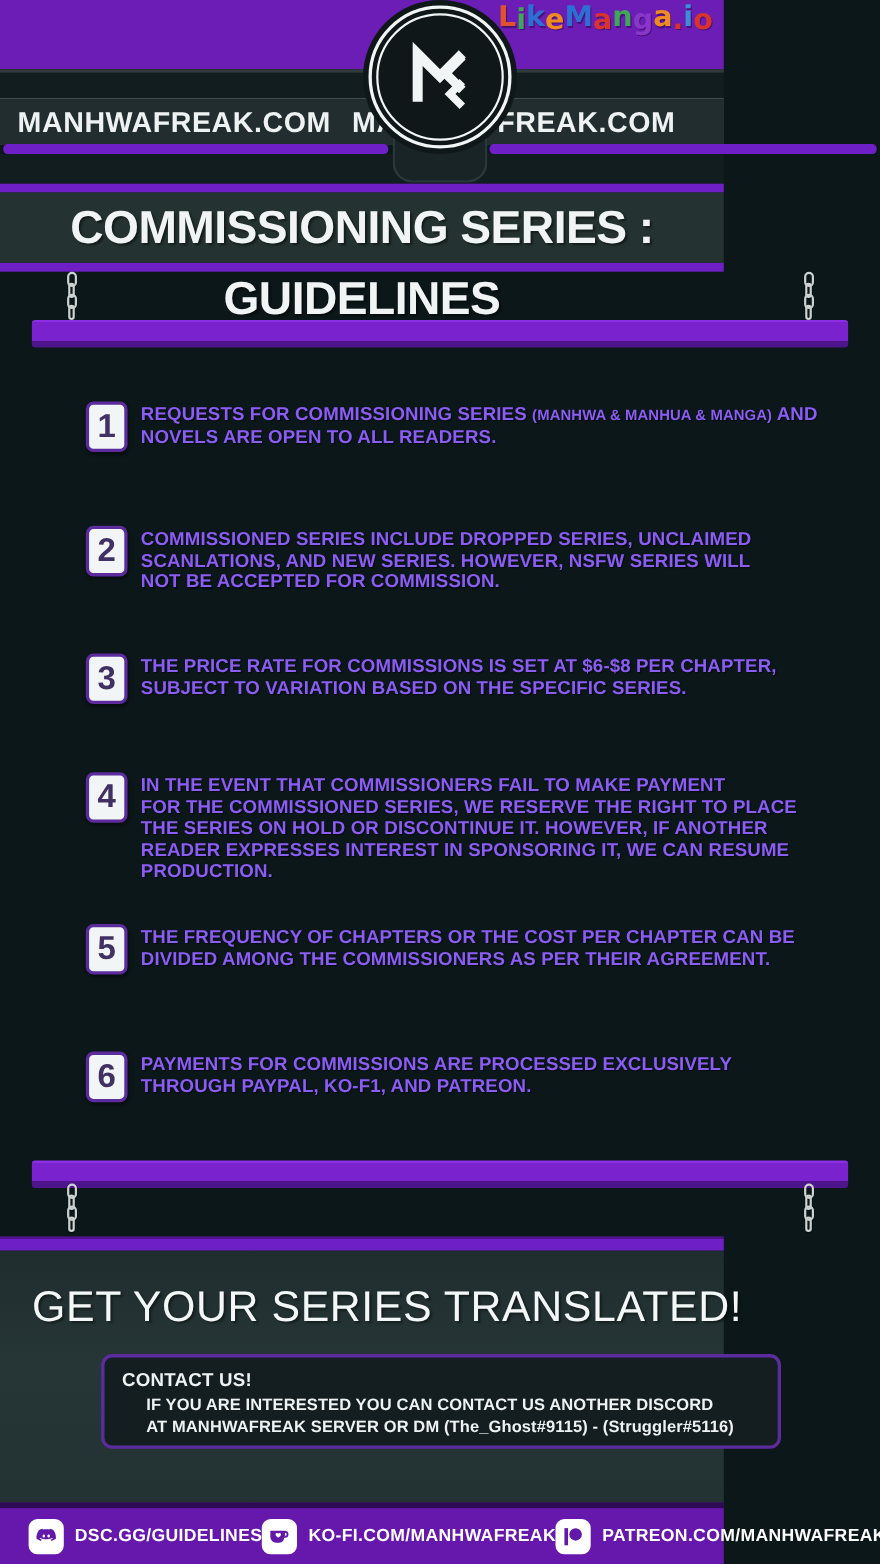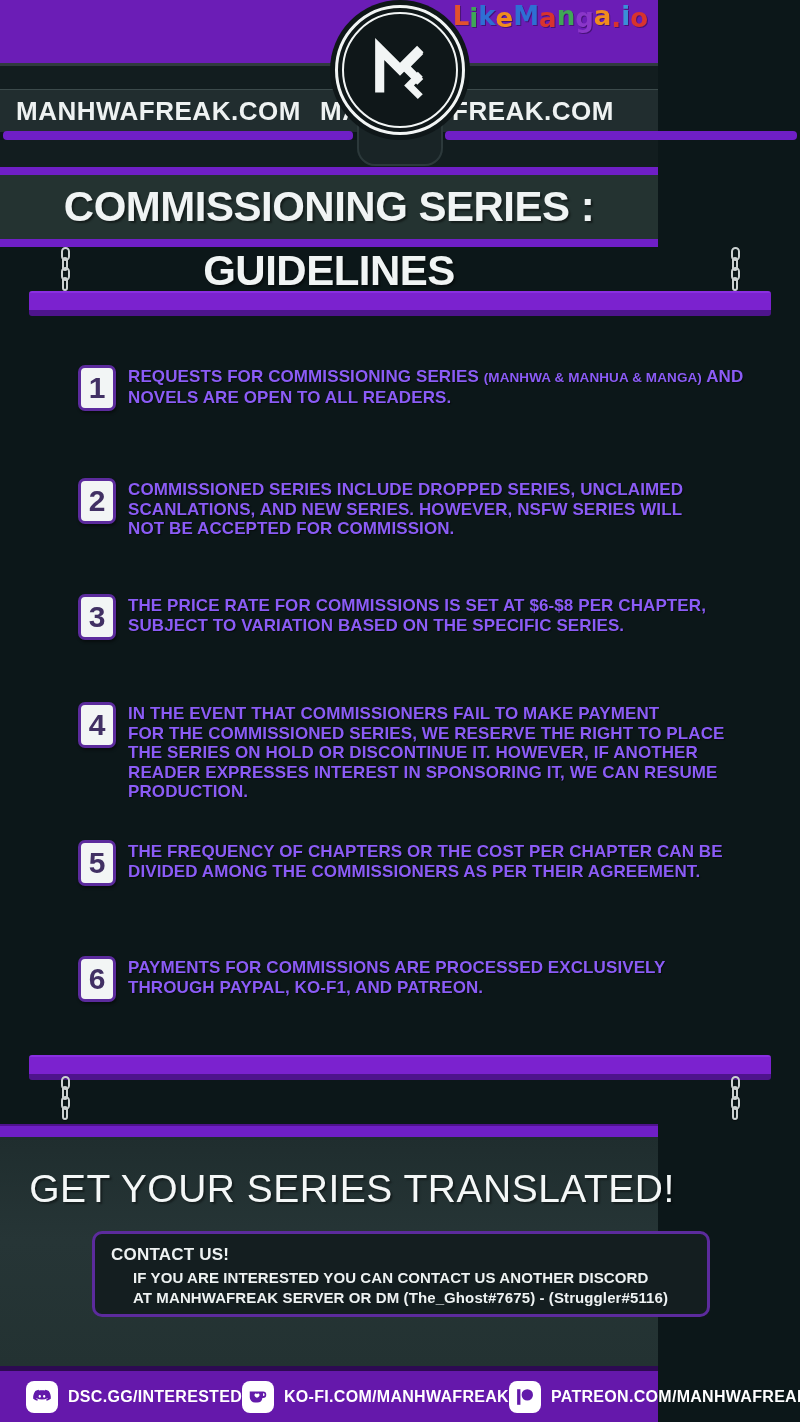--- a/index.html
+++ b/index.html
@@ -194,32 +194,32 @@
       </div>
   </div>
 
   <div class="abs full-stripe"></div>
 
   <div class="abs bottom-section">
     <div class="cta-title">GET YOUR SERIES TRANSLATED!</div>
     <div class="contact-box">
       <div class="c-head">CONTACT US!</div>
       <div class="c-line">IF YOU ARE INTERESTED YOU CAN CONTACT US ANOTHER DISCORD</div>
-      <div class="c-line">AT MANHWAFREAK SERVER OR DM (The_Ghost#7675) - (Struggler#5116)</div>
+      <div class="c-line">AT MANHWAFREAK SERVER OR DM (The_Ghost#9115) - (Struggler#5116)</div>
     </div>
   </div>
 
   <div class="abs footer">
     <div class="f-link">
       <span class="tile">
         <svg width="22" height="22" viewBox="0 0 24 24">
             <path fill="#6219aa" d="M19.3 5.5A16 16 0 0 0 15.6 4.2l-.3.6c-1.1-.2-2.2-.3-3.3-.3s-2.2.1-3.3.3l-.3-.6A16 16 0 0 0 4.7 5.5C2.7 8.4 2.1 11.2 2.4 14c1.5 1.1 3 1.8 4.4 2.2l.8-1.3c-.8-.3-1.5-.7-2.2-1.2l.5-.4c1.9.9 4 1.3 6.1 1.3s4.2-.4 6.1-1.3l.5.4c-.7.5-1.4.9-2.2 1.2l.8 1.3c1.4-.4 2.9-1.1 4.4-2.2.3-3.2-.5-5.9-2.3-8.5zM9.6 12.8c-.7 0-1.3-.7-1.3-1.5s.6-1.5 1.3-1.5 1.3.7 1.3 1.5-.6 1.5-1.3 1.5zm4.8 0c-.7 0-1.3-.7-1.3-1.5s.6-1.5 1.3-1.5 1.3.7 1.3 1.5-.6 1.5-1.3 1.5z"></path>
           </svg>
       </span>
-      <span>DSC.GG/INTERESTED</span>
+      <span>DSC.GG/GUIDELINES</span>
     </div>
     <div class="f-link">
       <span class="tile">
         <svg width="22" height="22" viewBox="0 0 24 24">
             <path fill="#6219aa" d="M3 6h14.5a3.5 3.5 0 0 1 0 7h-.7A5.8 5.8 0 0 1 11.2 18H8.8A5.8 5.8 0 0 1 3 12.2V6zm14.5 2v3h.2a1.5 1.5 0 1 0 0-3h-.2z"></path>
             <path fill="#fff" d="M8.1 9.9c0-.9.7-1.6 1.6-1.6.5 0 .9.2 1.2.5.3-.3.7-.5 1.2-.5.9 0 1.6.7 1.6 1.6 0 1.5-2.3 3-2.8 3s-2.8-1.5-2.8-3z"></path>
           </svg>
       </span>
       <span>KO-FI.COM/MANHWAFREAK</span>
     </div>

